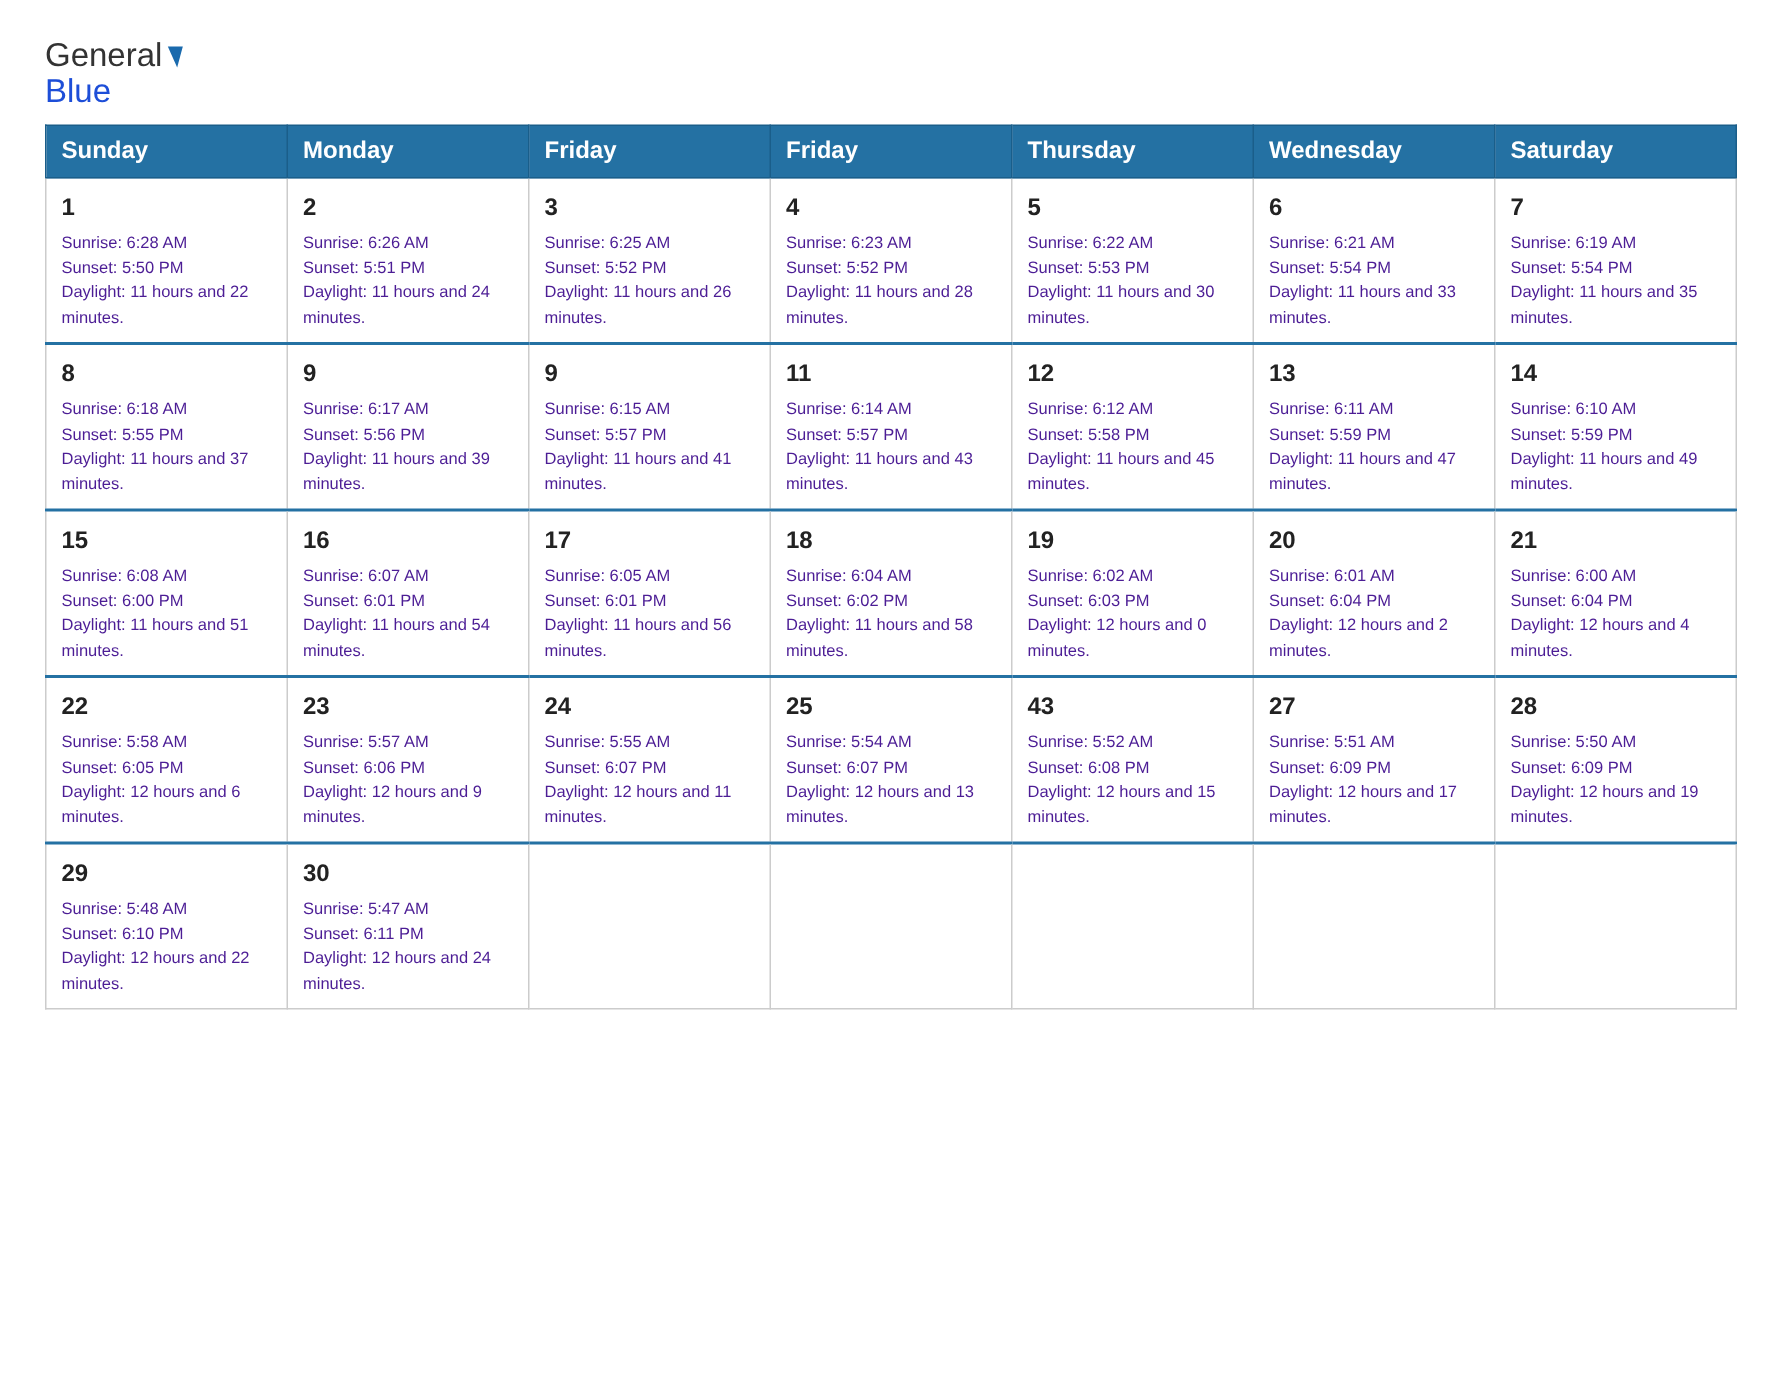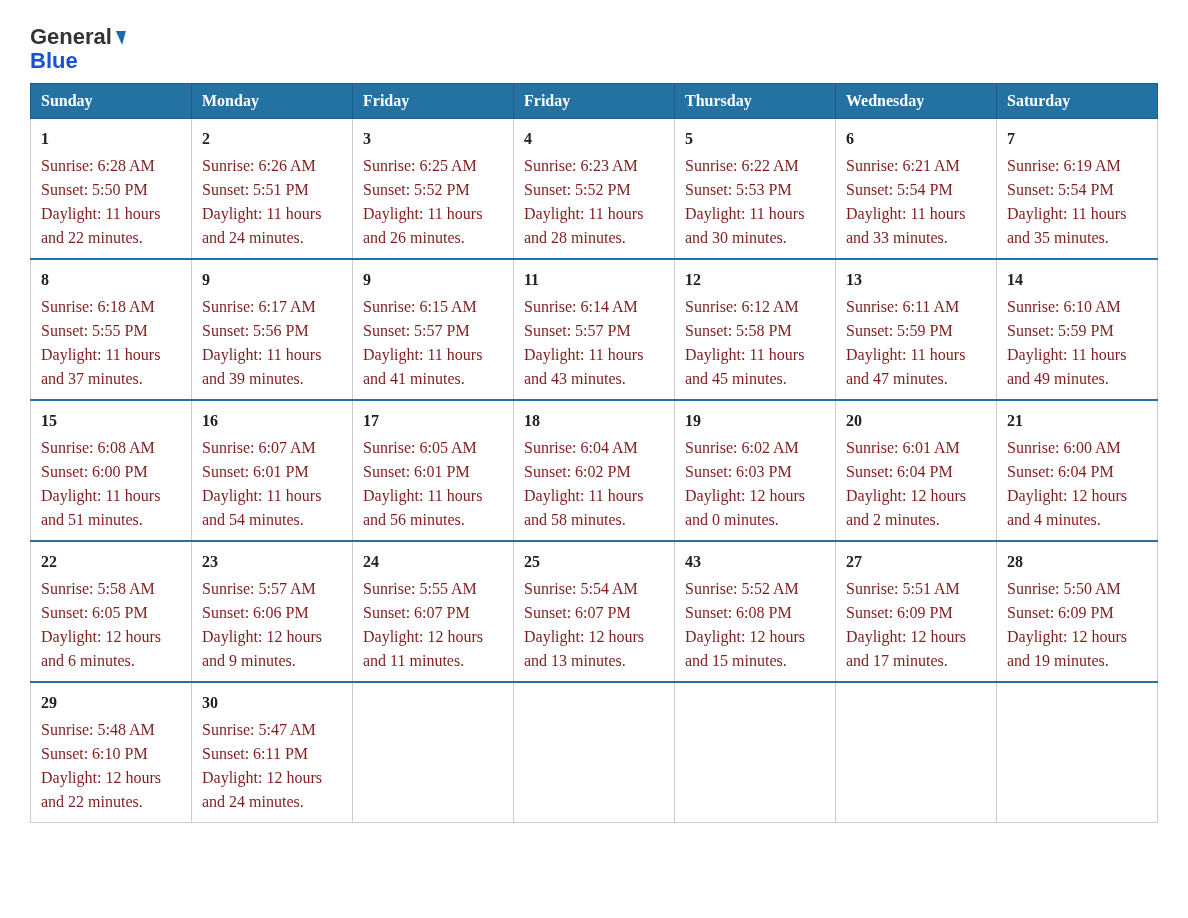--- a/index.html
+++ b/index.html
@@ -21,21 +21,21 @@
 
     .logo-container {
       display: flex;
       flex-direction: column;
       align-items: flex-start;
       padding-top: 5px;
     }
 
     .logo-text {
       font-size: 22px;
-      font-weight: bold;
+      font-weight: normal;
       color: #333;
       line-height: 1.1;
     }
 
     .logo-text .blue {
       color: #1d4ed8;
     }
 
     .logo-arrow {
       display: inline-block;
@@ -63,21 +63,20 @@
     .location-subtitle {
       font-size: 22px;
       color: #333;
       margin-top: 4px;
     }
 
     .calendar-table {
       width: 100%;
       border-collapse: collapse;
       margin-top: 10px;
-      font-family: Liberation Serif, serif;
     }
 
     .calendar-table th {
       background-color: #2471a3;
       color: #fff;
       font-size: 16px;
       font-weight: bold;
       padding: 8px 10px;
       text-align: left;
       border: 1px solid #1a5e8a;
@@ -98,22 +97,22 @@
 
     .day-number {
       font-size: 16px;
       font-weight: bold;
       color: #222;
       display: block;
       margin-bottom: 3px;
     }
 
     .day-info {
-      color: #7f1d1d;
-      font-size: 16px;
+      color: #4c1d95;
+      font-size: 11px;
     }
 
     .empty-cell {
       background: #fff;
     }
 
     .week-separator td {
       border-top: 2px solid #2471a3;
     }
   </style>

